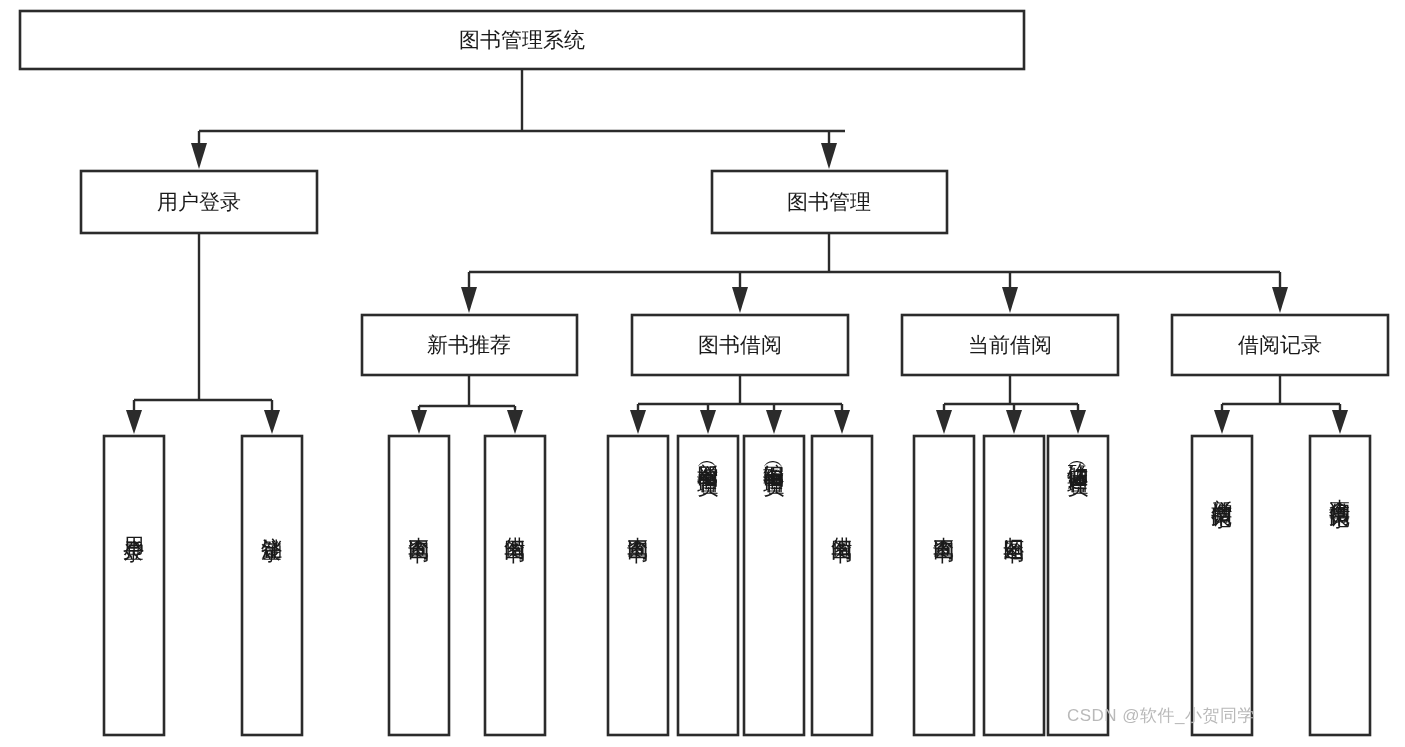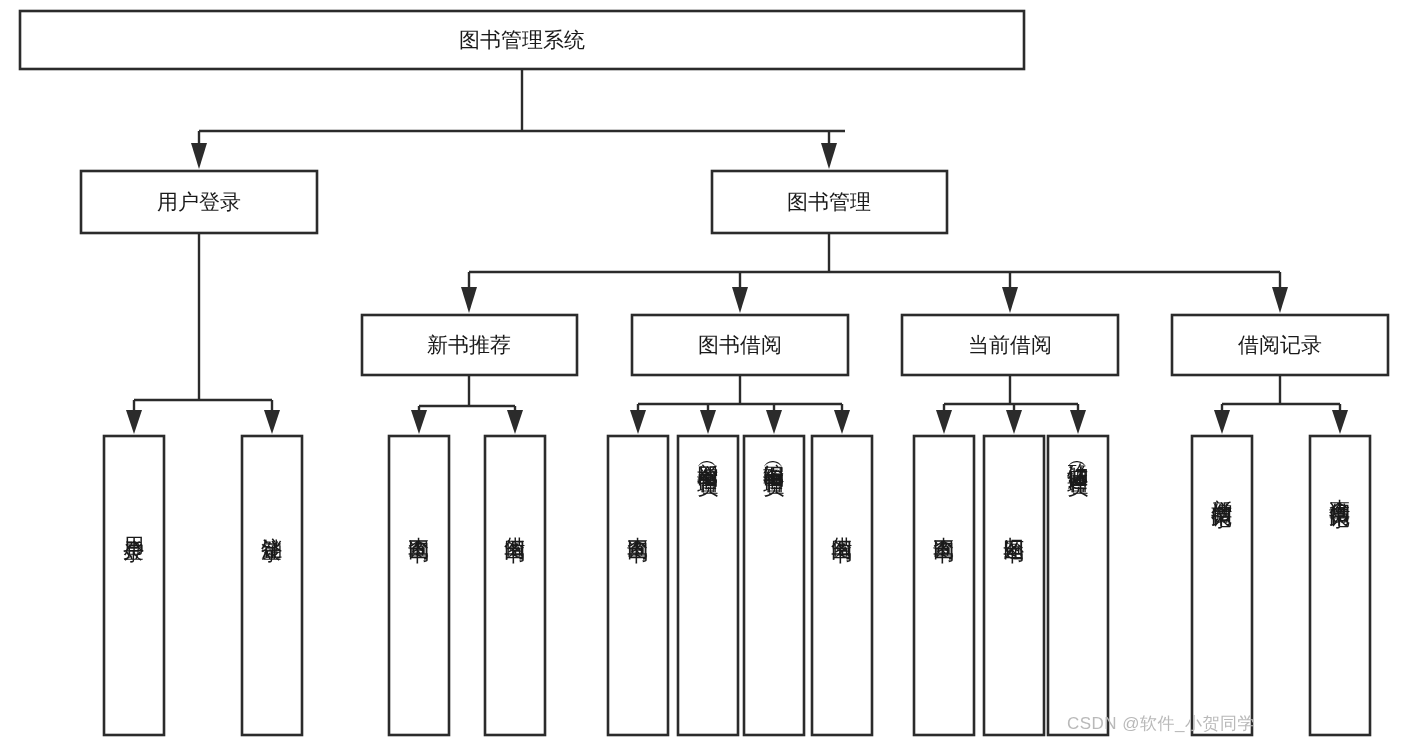--- a/index.html
+++ b/index.html
@@ -62,21 +62,21 @@
     font-family: "Liberation Sans", "DejaVu Sans", sans-serif;
     font-size: 21px;
     line-height: 1.22;
     color: #1a1a1a;
     letter-spacing: 2px;
     white-space: nowrap;
   }
   .watermark {
     position: absolute;
     right: 8px;
-    bottom: 12px;
+    bottom: 20px;
     font-family: "Liberation Sans", "DejaVu Sans", sans-serif;
     font-size: 17px;
     color: #b9b9b9;
     letter-spacing: 0.5px;
     user-select: none;
   }
 </style>
 </head>
 <body>
 

